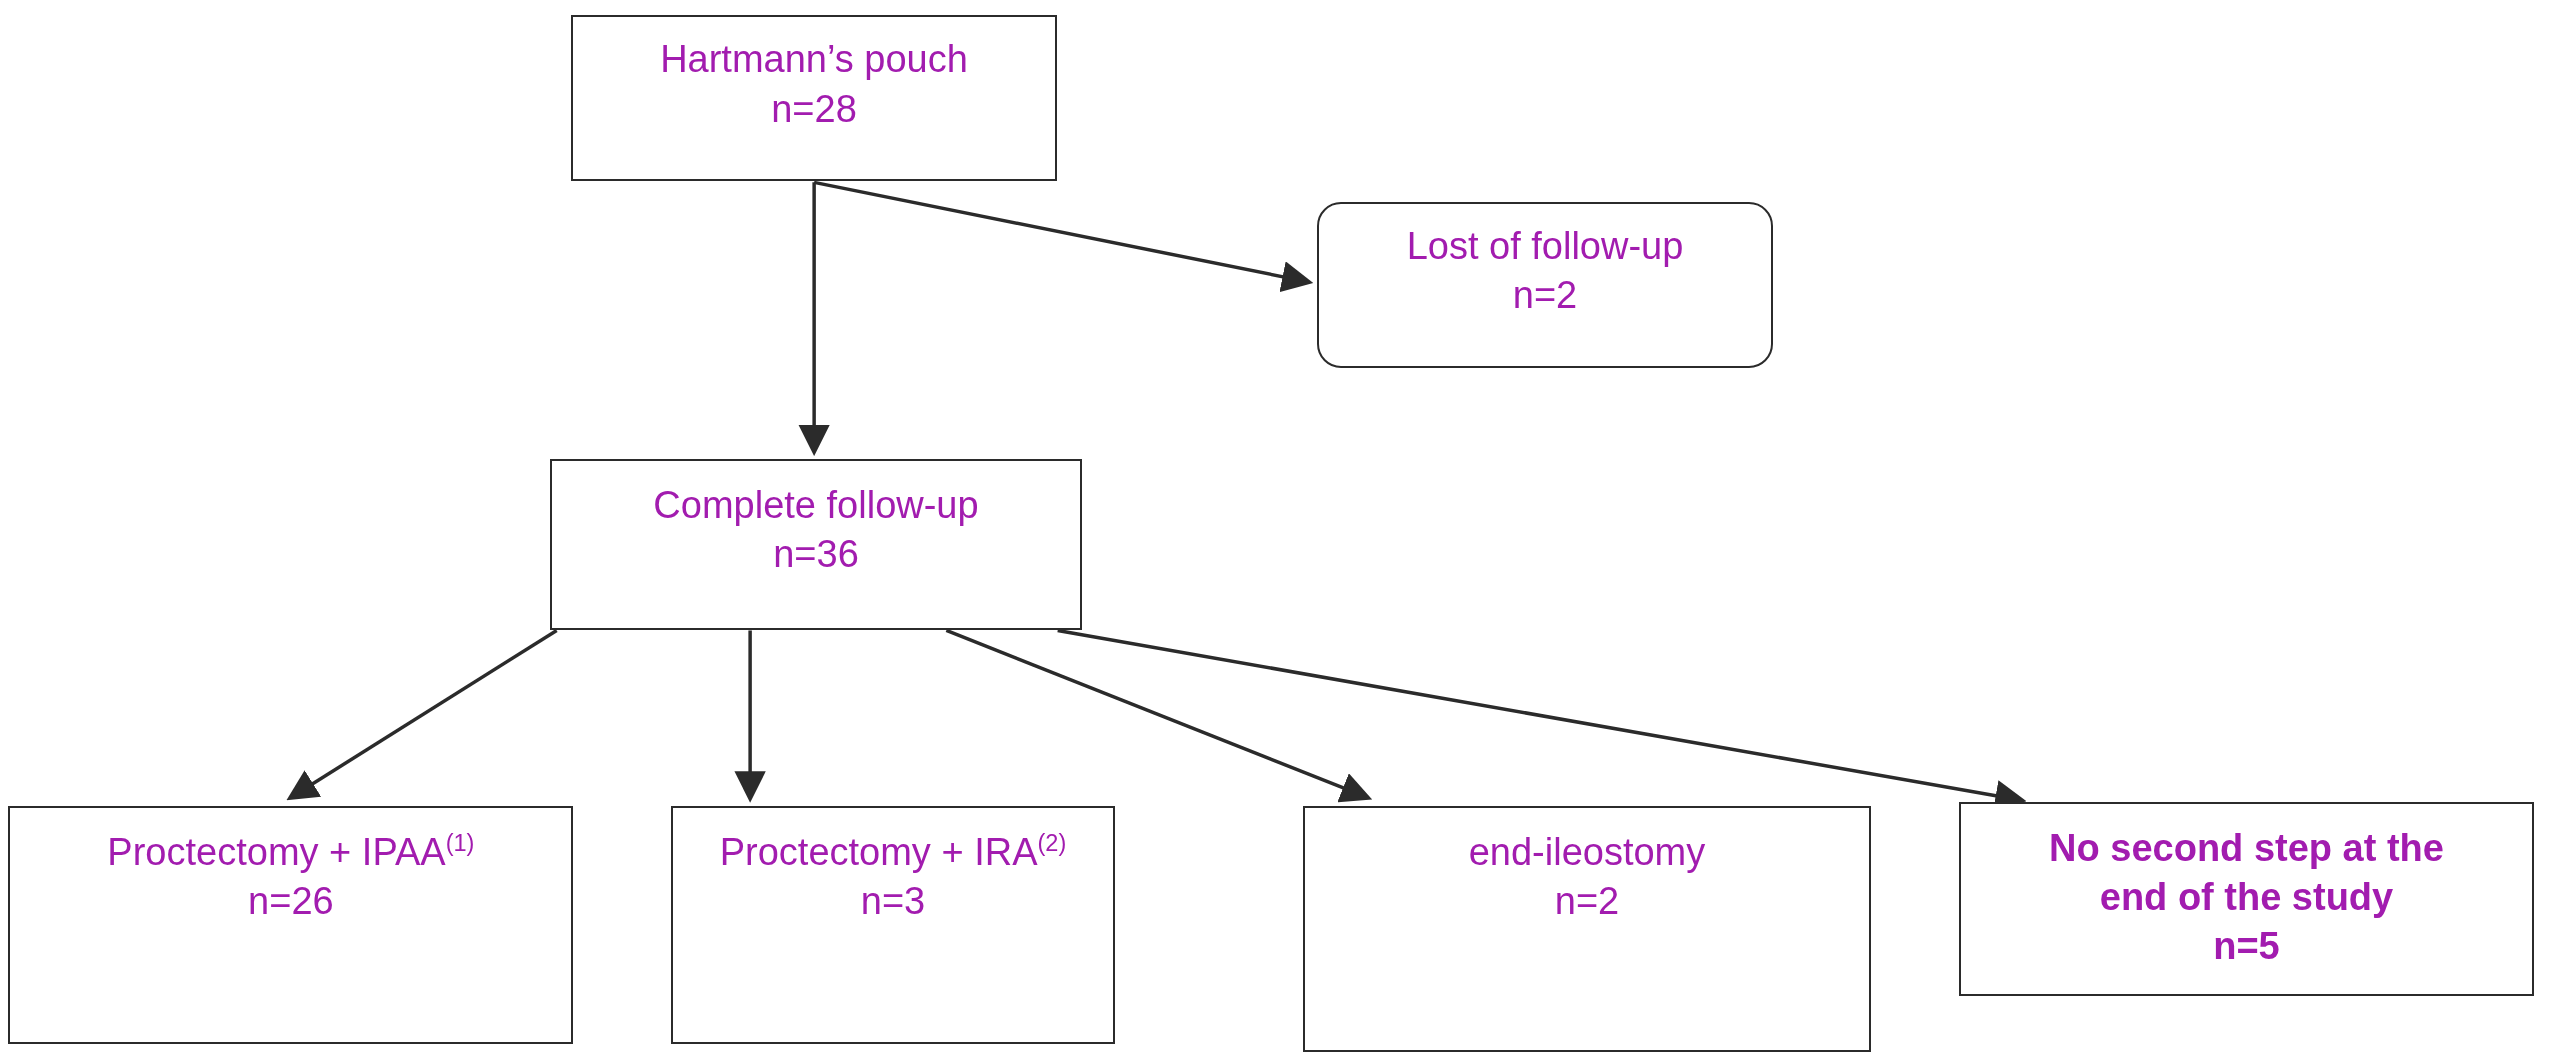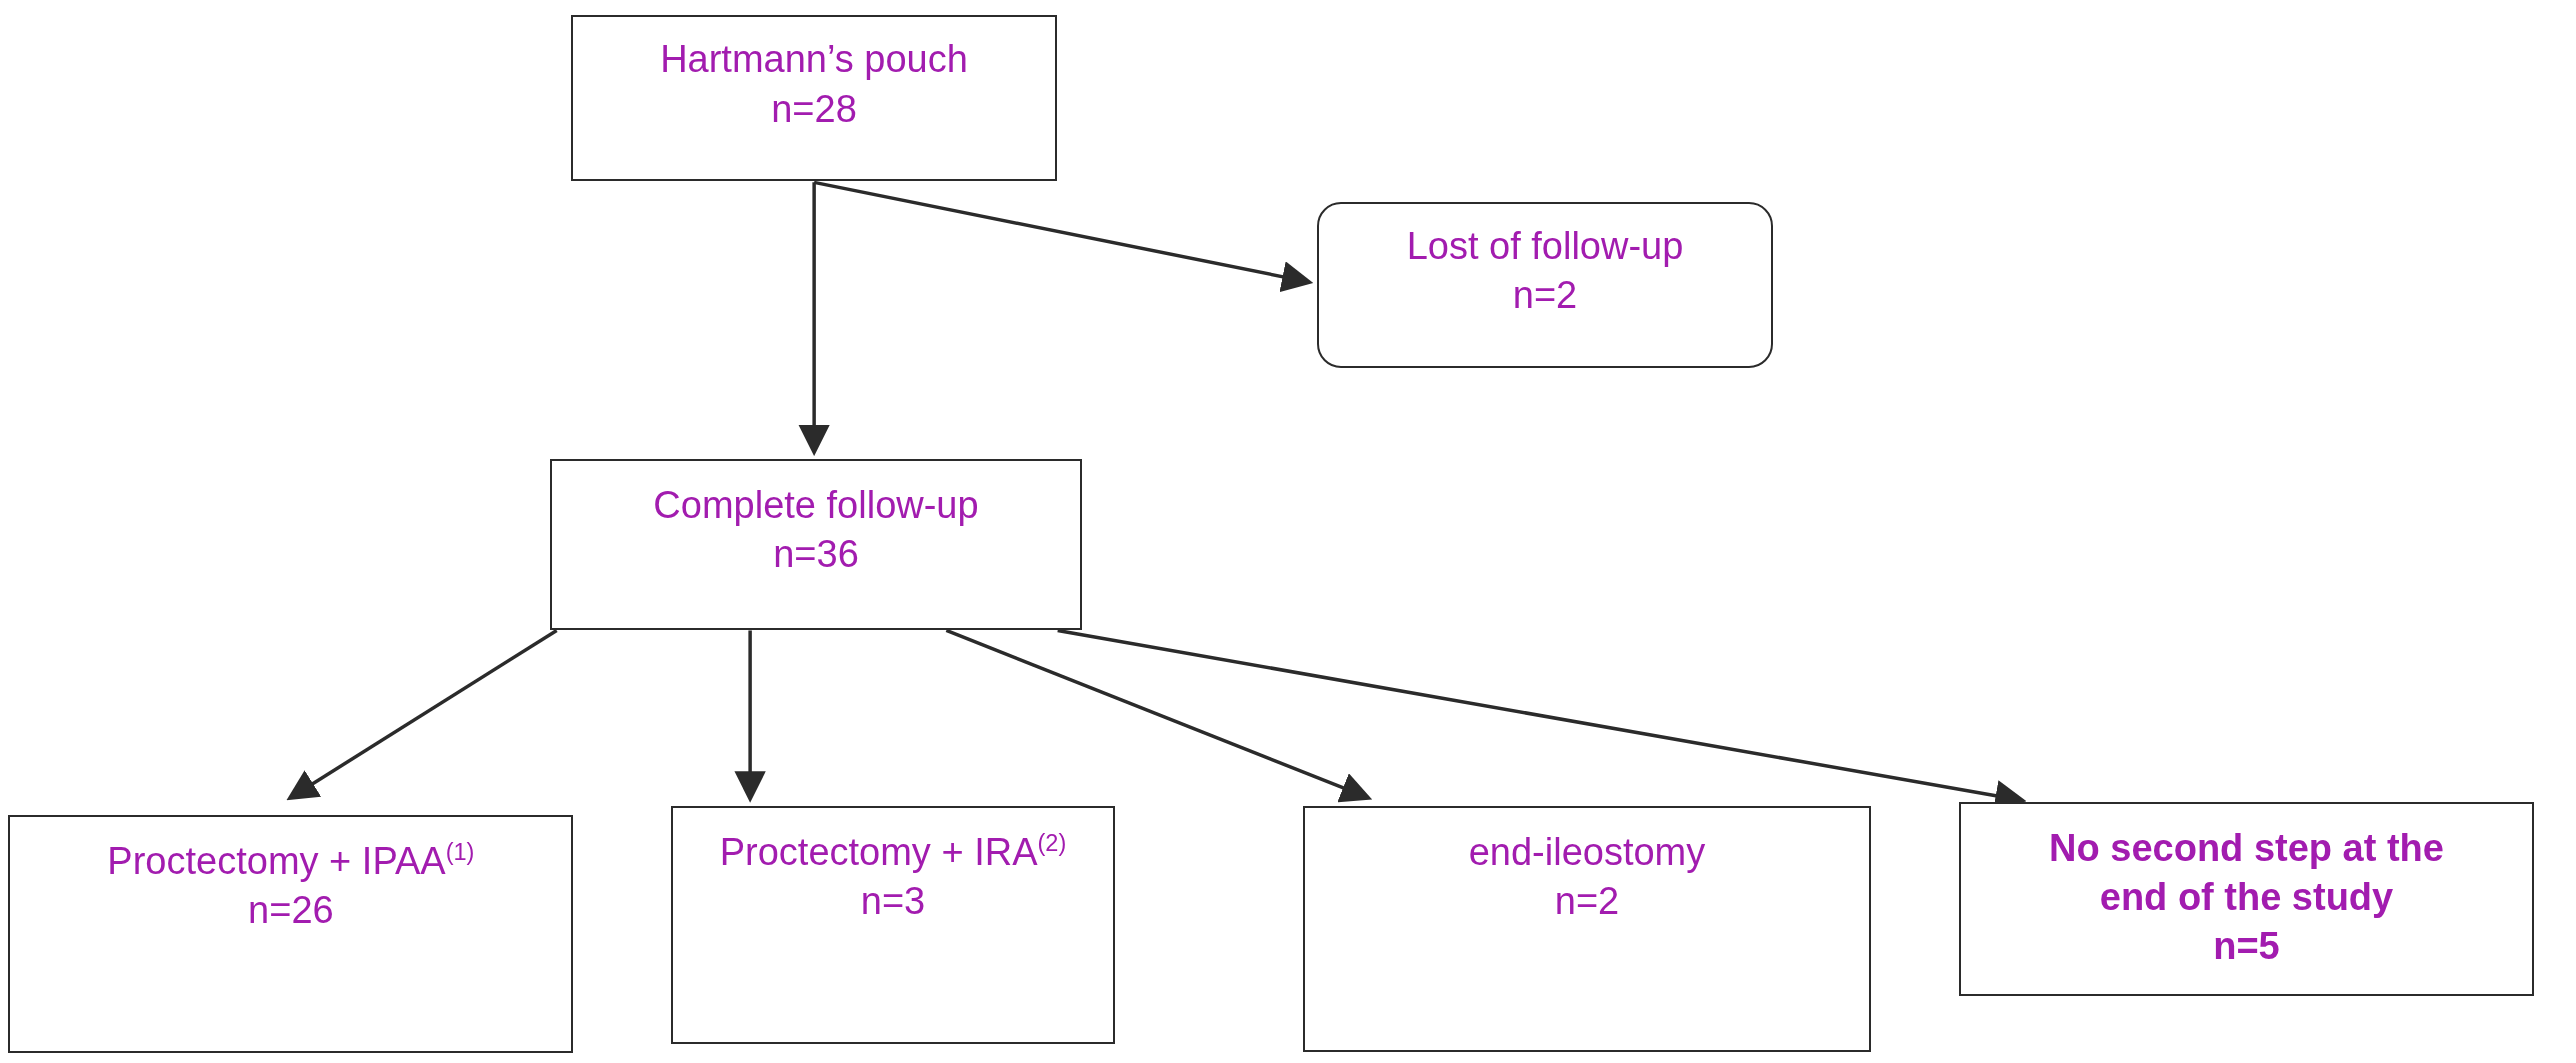--- a/index.html
+++ b/index.html
@@ -45,21 +45,21 @@
   }
   .node sup {
     font-size: 0.62em;
     vertical-align: super;
     line-height: 0;
   }
   
   #node-hartmann      { left: 571px;  top: 15.3px;   width: 486px;  height: 166px; padding-top: 18px; }
   #node-lost          { left: 1317px; top: 202px;  width: 456px;  height: 166px; padding-top: 18px; border-radius: 24px; }
   #node-complete      { left: 550px;  top: 459px;  width: 532px;  height: 171px; padding-top: 19.5px; }
-  #node-ipaa          { left: 8.4px;   top: 806px; width: 565px;  height: 238px; padding-top: 19.5px; margin-top: 9px; }
+  #node-ipaa          { left: 8.4px;   top: 806px; width: 565px;  height: 238px; padding-top: 19.5px; }
   #node-ira           { left: 671px;  top: 806px; width: 444px;  height: 238px; padding-top: 19.5px; }
   #node-ileostomy     { left: 1303px; top: 806px; width: 568px;  height: 246px; padding-top: 19.5px; }
   #node-nosecond      { left: 1959px; top: 802px; width: 575px;  height: 194px; padding-top: 19.5px; font-weight: bold; }
 </style>
 </head>
 <body>
 
 <div id="canvas">
 
   <svg class="edges" viewBox="0 0 3702 1529" width="2576" height="1064">

